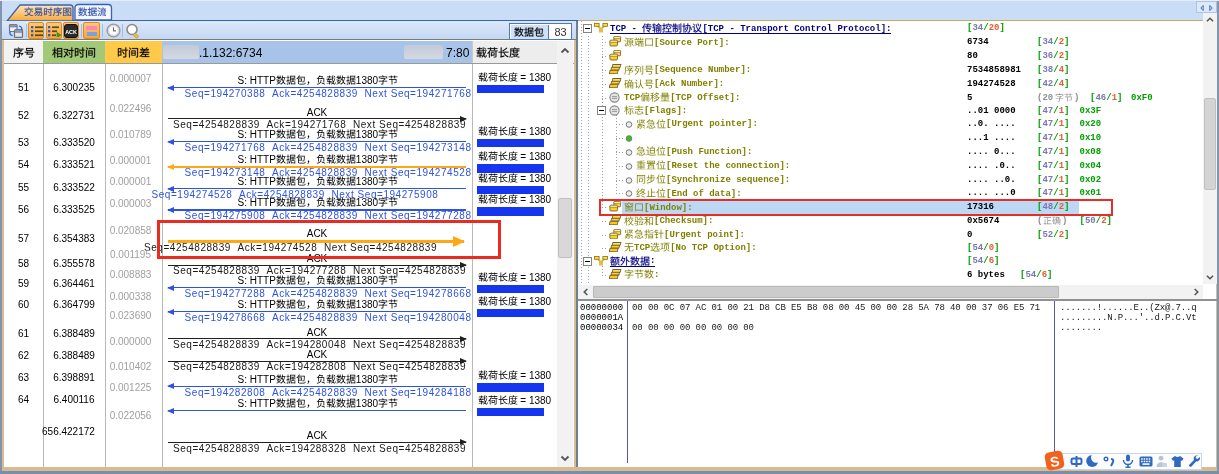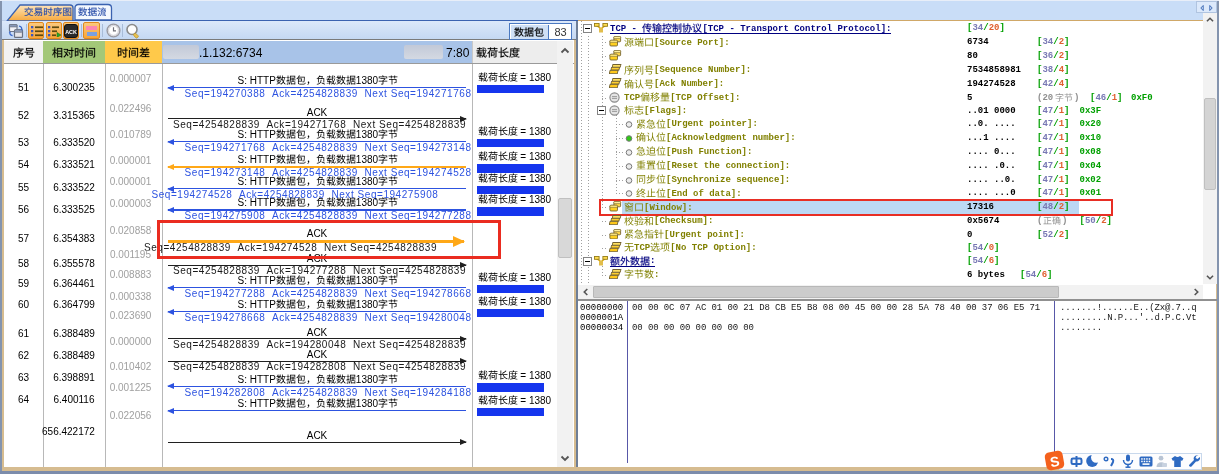--- a/index.html
+++ b/index.html
@@ -259,21 +259,21 @@
     <div style="position:absolute;left:477.5px;top:71.7px;white-space:nowrap"><svg class="cjr" width="40" height="10.0" style="vertical-align:top">
         <g fill="#000" transform="matrix(0.01,0,0,-0.01,0,8.8)">
           <use href="#u8F7D" x="0"></use>
           <use href="#u8377" x="1000"></use>
           <use href="#u957F" x="2000"></use>
           <use href="#u5EA6" x="3000"></use>
         </g>
       </svg><span style="font:10px 'Liberation Sans';color:#000;vertical-align:top;position:relative;top:0.2px">&nbsp;= 1380</span></div>
     <div style="position:absolute;left:477px;top:84.7px;width:66.5px;height:8.8px;background:#1535ee"></div>
     <div style="position:absolute;left:4px;top:110.0px;width:39px;text-align:center;font:10px Liberation Sans;color:#000;white-space:nowrap">52</div>
-    <div style="position:absolute;left:43px;top:110.0px;width:62px;text-align:center;font:10px Liberation Sans;color:#000;white-space:nowrap">3.315365</div>
+    <div style="position:absolute;left:43px;top:110.0px;width:62px;text-align:center;font:10px Liberation Sans;color:#000;white-space:nowrap">6.322731</div>
     <div style="position:absolute;left:102px;top:102.9px;width:57px;text-align:center;font:10px Liberation Sans;color:#a0a0a0;white-space:nowrap">0.022496</div>
     <div style="position:absolute;left:168px;top:106.8px;width:298px;text-align:center;font:10px Liberation Sans;color:#000;white-space:nowrap">ACK</div>
     <div style="position:absolute;left:168px;top:118.0px;width:298px;height:1.2px;background:#202020"></div>
     <svg style="position:absolute;left:460px;top:115.6px" width="7" height="6">
       <path d="M 0 0 L 7 3.0 L 0 6 Z" fill="#202020"></path>
     </svg>
     <div style="position:absolute;left:146px;top:118.9px;width:320px;text-align:right;font:10px Liberation Sans;color:#1a1a1a;white-space:nowrap;letter-spacing:0.55px">Seq=4254828839&nbsp;&nbsp;Ack=194271768&nbsp;&nbsp;Next Seq=4254828839</div>
     <div style="position:absolute;left:4px;top:137.0px;width:39px;text-align:center;font:10px Liberation Sans;color:#000;white-space:nowrap">53</div>
     <div style="position:absolute;left:43px;top:137.0px;width:62px;text-align:center;font:10px Liberation Sans;color:#000;white-space:nowrap">6.333520</div>
     <div style="position:absolute;left:102px;top:129.4px;width:57px;text-align:center;font:10px Liberation Sans;color:#a0a0a0;white-space:nowrap">0.010789</div>
@@ -582,20 +582,21 @@
       </svg><span style="font:10px 'Liberation Sans';color:#000;vertical-align:top;position:relative;top:0.2px">&nbsp;= 1380</span></div>
     <div style="position:absolute;left:477px;top:407.7px;width:66.5px;height:8.8px;background:#1535ee"></div>
     <div style="position:absolute;left:14px;top:425.8px;width:39px;text-align:right;font:10px Liberation Sans;color:#000;white-space:nowrap">65</div>
     <div style="position:absolute;left:43px;top:425.8px;width:62px;text-align:center;font:10px Liberation Sans;color:#000;white-space:nowrap">6.422172</div>
     <div style="position:absolute;left:102px;top:410.2px;width:57px;text-align:center;font:10px Liberation Sans;color:#a0a0a0;white-space:nowrap">0.022056</div>
     <div style="position:absolute;left:168px;top:430.4px;width:298px;text-align:center;font:10px Liberation Sans;color:#000;white-space:nowrap">ACK</div>
     <div style="position:absolute;left:168px;top:441.6px;width:298px;height:1.2px;background:#202020"></div>
     <svg style="position:absolute;left:460px;top:439.2px" width="7" height="6">
       <path d="M 0 0 L 7 3.0 L 0 6 Z" fill="#202020"></path>
     </svg>
+    <div style="position:absolute;left:146px;top:442.5px;width:320px;text-align:right;font:10px Liberation Sans;color:#1a1a1a;white-space:nowrap;letter-spacing:0.55px">Seq=4254828839&nbsp;&nbsp;Ack=194288328&nbsp;&nbsp;Next Seq=4254828839</div>
     <div style="position:absolute;left:157px;top:220px;width:344px;height:38.5px;border:3px solid #ea2c20"></div>
     <div style="position:absolute;left:576px;top:21px;width:2px;height:446px;background:#6e7e96"></div>
     <div style="position:absolute;left:578px;top:1px;width:638px;height:466px;background:#fff"></div>
     <div style="position:absolute;left:578px;top:1px;width:639px;height:12px;background:#c9ddf7"></div>
     <div style="position:absolute;left:578px;top:13px;width:625px;height:8px;background:#c9ddf7"></div>
     <div style="position:absolute;left:578px;top:20px;width:639px;height:1px;background:#d0a868"></div>
     <div style="position:absolute;left:1196px;top:1px;width:21px;height:12px;background:#dce9fb;border:1px solid #b0c4e0"></div>
     <svg style="position:absolute;left:1200px;top:4.5px" width="14" height="6" viewBox="0 0 14 6">
       <path d="M 3.2 0.5 L 0.8 3 L 3.2 5.5 Z" fill="none" stroke="#3060b0" stroke-width="0.9"></path>
       <path d="M 9.8 0.5 L 12.2 3 L 9.8 5.5 Z" fill="none" stroke="#3060b0" stroke-width="0.9"></path>
@@ -758,27 +759,20 @@
       </svg><span style="font:bold 9px 'Liberation Mono';color:#808000;vertical-align:top;position:relative;top:0.8px">[Urgent pointer]:</span></div>
     <div style="position:absolute;left:967px;top:119.0px;font:bold 9px Liberation Mono;color:#000;white-space:nowrap">..0. ....</div>
     <div style="position:absolute;left:1037px;top:119.0px;font:bold 9px Liberation Mono;color:#000;white-space:nowrap"><span style="color:#00a000">[</span><span style="color:#7878b4">47</span><span style="color:#00a000">/</span><span style="color:#e06030">1</span><span style="color:#00a000">]</span></div>
     <div style="position:absolute;left:1079.5px;top:119.0px;font:bold 9px Liberation Mono;color:#00a000;white-space:nowrap">0x20</div>
     <svg style="position:absolute;left:615.5px;top:137.9px" width="8.5" height="1">
       <line x1="0" y1="0.5" x2="8.5" y2="0.5" stroke="#a0a0a0" stroke-width="1" stroke-dasharray="1 2"></line>
     </svg>
     <svg style="position:absolute;left:624.5px;top:133.9px" width="8" height="8" viewBox="0 0 8 8">
       <circle cx="4" cy="4.5" r="2.8" fill="#30c818" stroke="#787878" stroke-width="1"></circle>
     </svg>
-    <div style="position:absolute;left:636px;top:132.4px;white-space:nowrap"><svg class="cjr" width="30" height="10.0" style="vertical-align:top">
-        <g fill="#808000" transform="matrix(0.01,0,0,-0.01,0,8.8)">
-          <use href="#u786E" x="0"></use>
-          <use href="#u8BA4" x="1000"></use>
-          <use href="#u4F4D" x="2000"></use>
-        </g>
-      </svg><span style="font:bold 9px 'Liberation Mono';color:#808000;vertical-align:top;position:relative;top:0.8px">[Acknowledgment number]:</span></div>
     <div style="position:absolute;left:967px;top:132.9px;font:bold 9px Liberation Mono;color:#000;white-space:nowrap">...1 ....</div>
     <div style="position:absolute;left:1037px;top:132.9px;font:bold 9px Liberation Mono;color:#000;white-space:nowrap"><span style="color:#00a000">[</span><span style="color:#7878b4">47</span><span style="color:#00a000">/</span><span style="color:#e06030">1</span><span style="color:#00a000">]</span></div>
     <div style="position:absolute;left:1079.5px;top:132.9px;font:bold 9px Liberation Mono;color:#00a000;white-space:nowrap">0x10</div>
     <svg style="position:absolute;left:615.5px;top:151.8px" width="8.5" height="1">
       <line x1="0" y1="0.5" x2="8.5" y2="0.5" stroke="#a0a0a0" stroke-width="1" stroke-dasharray="1 2"></line>
     </svg>
     <svg style="position:absolute;left:624.5px;top:147.8px" width="8" height="8" viewBox="0 0 8 8">
       <circle cx="4" cy="4.5" r="2.8" fill="#ececec" stroke="#787878" stroke-width="1"></circle>
     </svg>
     <div style="position:absolute;left:636px;top:146.3px;white-space:nowrap"><svg class="cjr" width="30" height="10.0" style="vertical-align:top">

